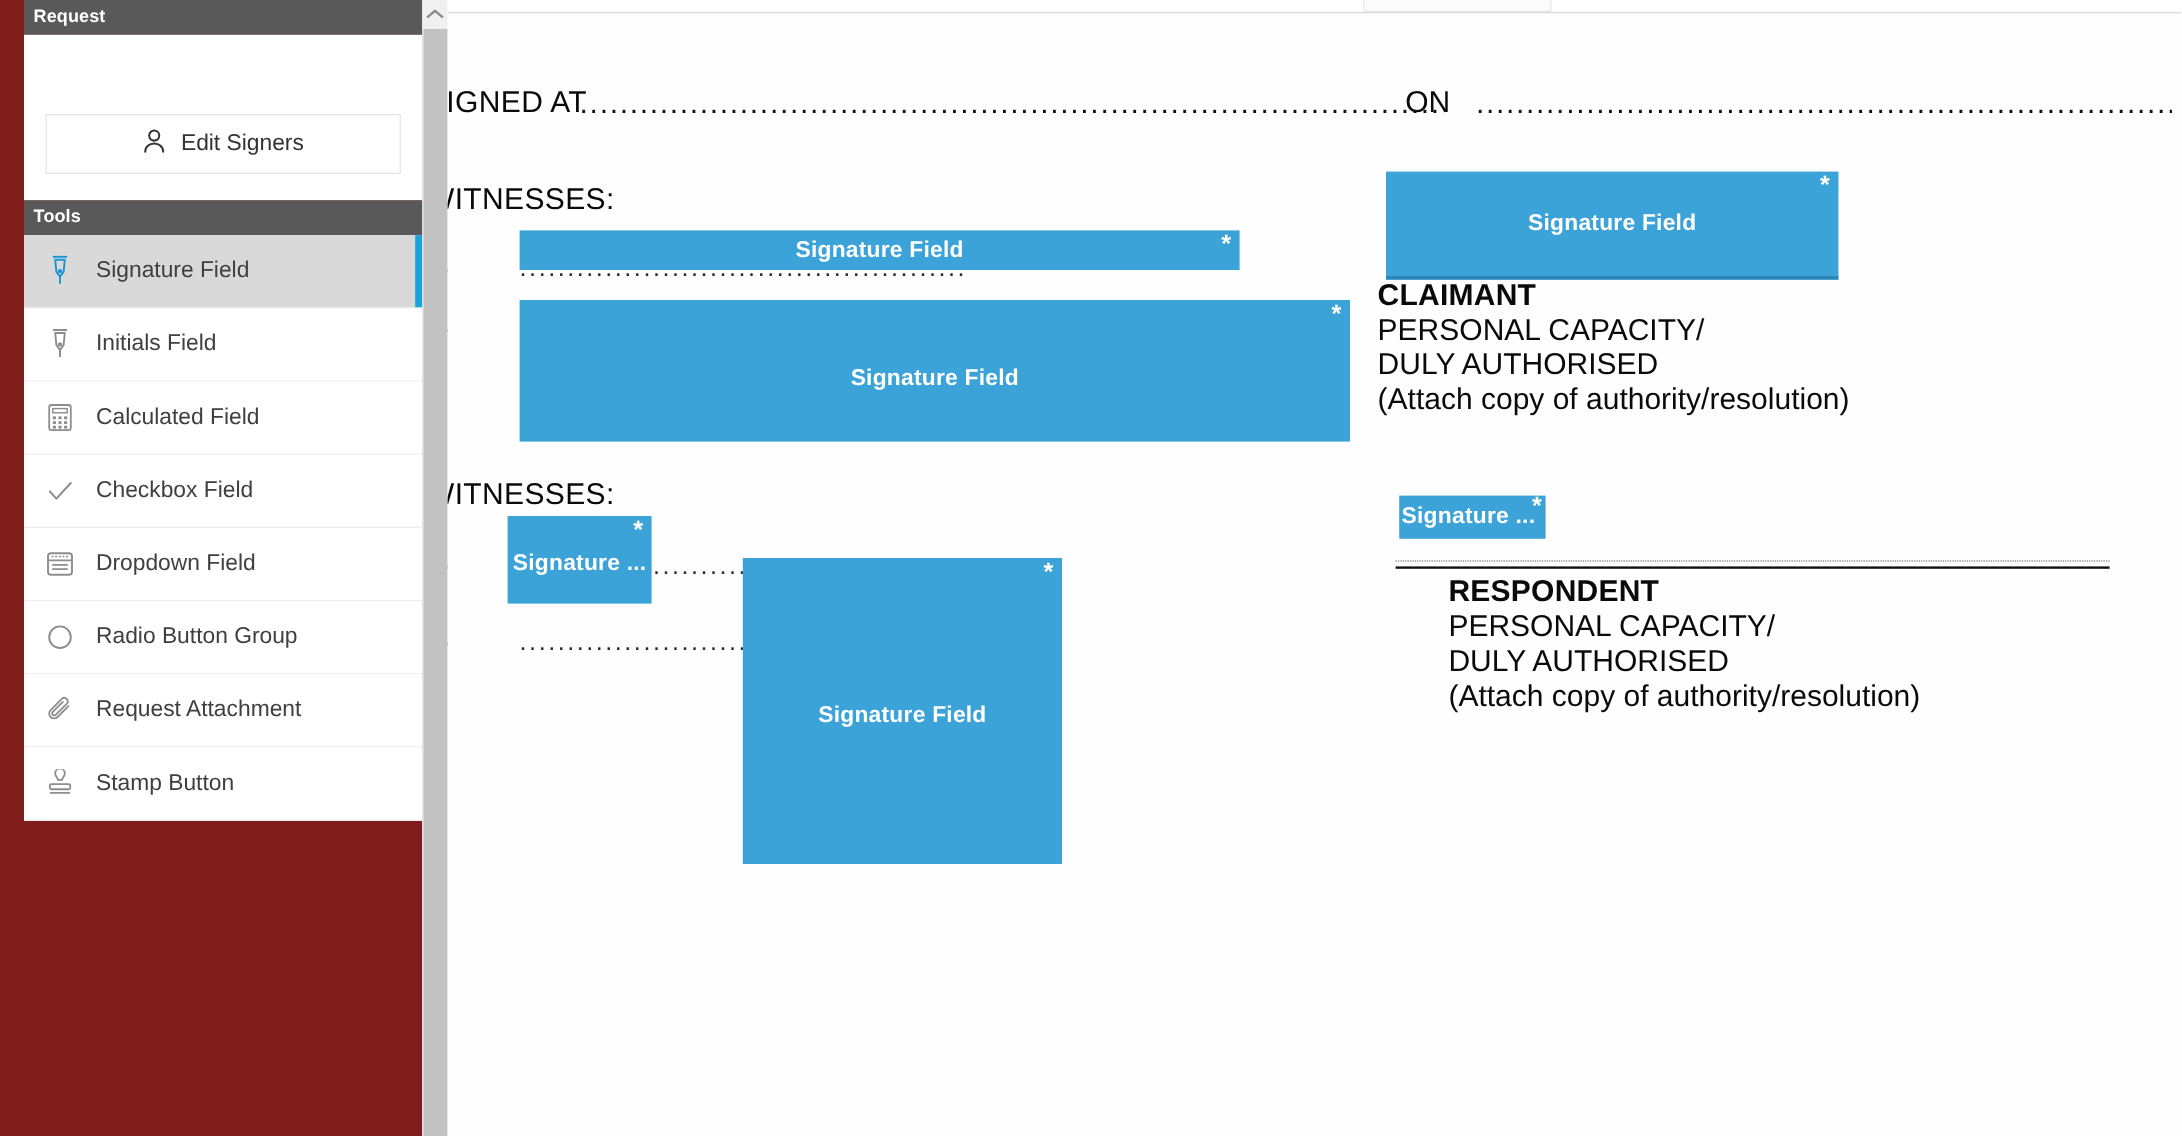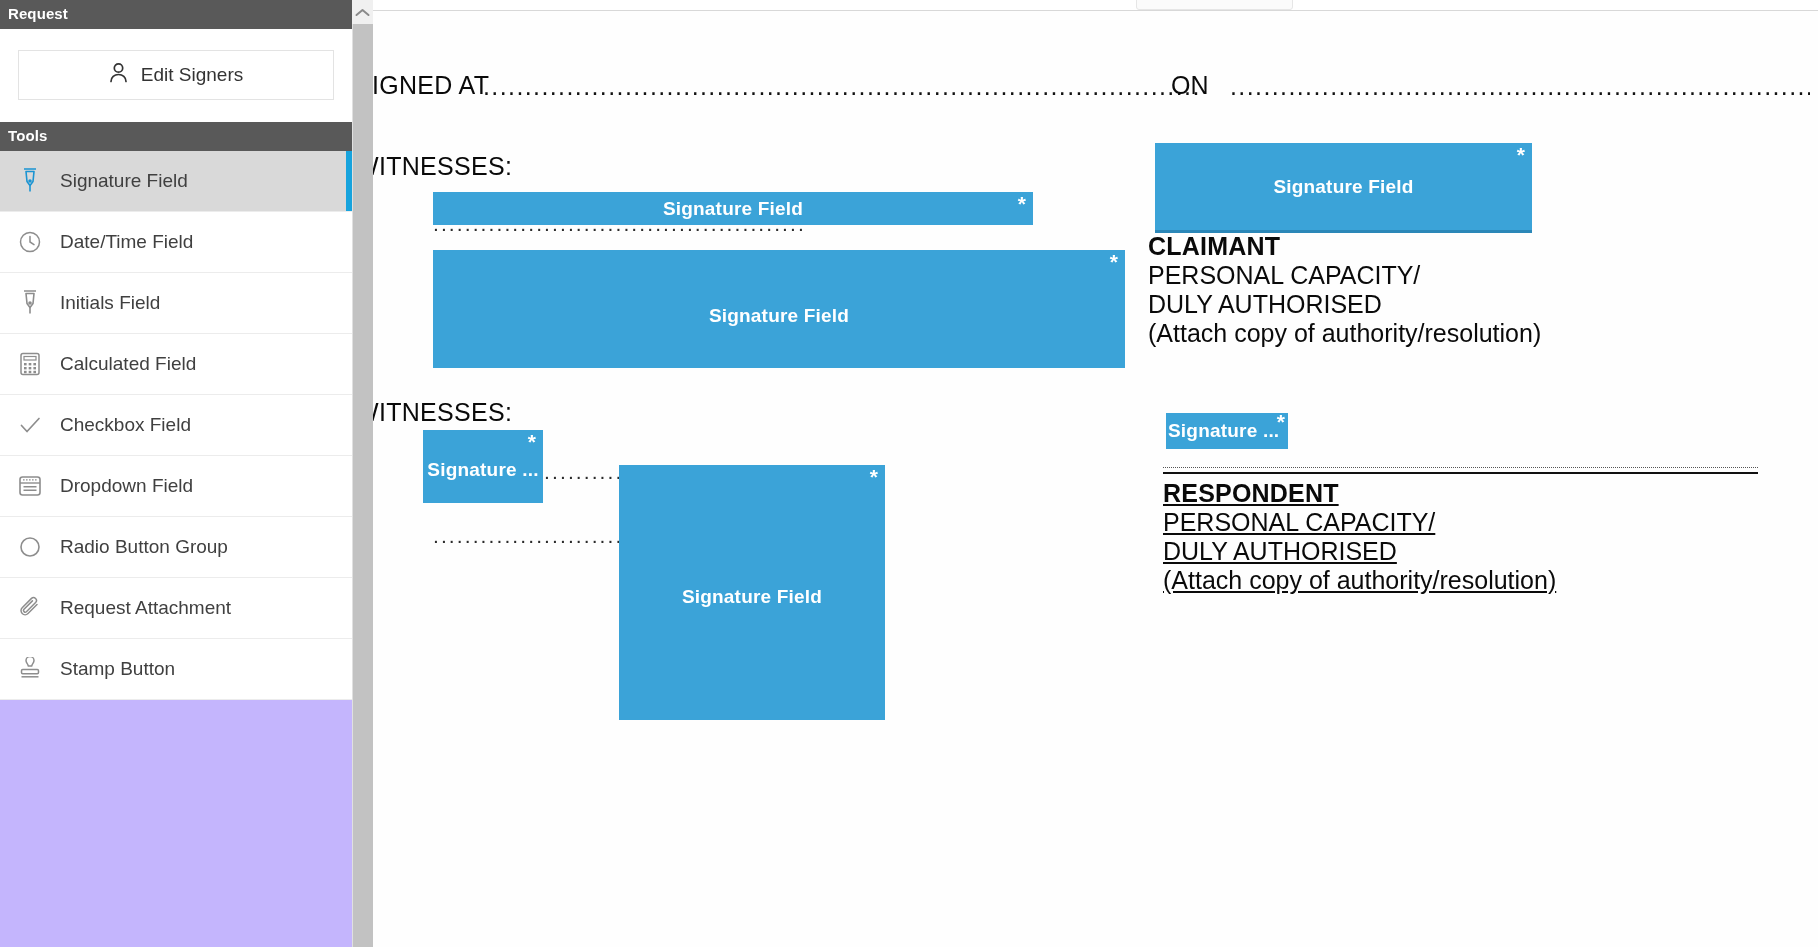--- a/index.html
+++ b/index.html
@@ -13,22 +13,23 @@
     position: relative;
     width: 1818px; height: 947px;
     display: block;
   }
 
   
   #sidebar {
     position: absolute;
     left: 0; top: 0;
     width: 352px; height: 947px;
-    background: #c4b5fd;
-    box-sizing: border-box;
+    background: #7f1d1d;
+    box-sizing: border-box;
+    padding-left: 20px;
   }
   .section-header {
     background: #595959;
     color: #ffffff;
     font-size: 15px;
     font-weight: bold;
     padding: 6px 0 7px 8px;
     letter-spacing: .1px;
     line-height: 16px;
   }
@@ -66,20 +67,21 @@
     background: #ffffff;
     height: 50px;
     display: flex;
     align-items: center;
     justify-content: center;
     gap: 13px;
     font-size: 19px;
     color: #333333;
     cursor: pointer;
     box-sizing: border-box;
+    margin-top: 45px;
   }
   .tools-list { background: #ffffff; }
   .tool-item {
     height: 61px;
     display: flex;
     align-items: center;
     padding-left: 16px;
     border-bottom: 1px solid #ececec;
     font-size: 19px;
     color: #404040;
@@ -261,29 +263,20 @@
           <svg width="20" height="26" viewBox="0 0 20 26">
             <path d="M4 1h12M6 3.5h8l-1 10-3 4-3-4z" fill="none" stroke="currentColor" stroke-width="1.6" stroke-linejoin="round"></path>
             <circle cx="10" cy="13" r="1.8" fill="currentColor"></circle>
             <path d="M10 17.5v6" stroke="currentColor" stroke-width="1.6"></path>
           </svg>
         </span>
         <span class="tool-label">Signature Field</span>
       </div>
 
 
-      <div class="tool-item">
-        <span class="tool-icon">
-          <svg width="24" height="24" viewBox="0 0 24 24">
-            <circle cx="12" cy="12" r="9.5" fill="none" stroke="currentColor" stroke-width="1.5"></circle>
-            <path d="M12 6.5V12l4 2.6" fill="none" stroke="currentColor" stroke-width="1.5" stroke-linecap="round"></path>
-          </svg>
-        </span>
-        <span class="tool-label">Date/Time Field</span>
-      </div>
 
       <div class="tool-item">
         <span class="tool-icon">
           <svg width="20" height="26" viewBox="0 0 20 26">
             <path d="M4 1h12M6 3.5h8l-1 10-3 4-3-4z" fill="none" stroke="currentColor" stroke-width="1.6" stroke-linejoin="round"></path>
             <circle cx="10" cy="13" r="1.8" fill="currentColor"></circle>
             <path d="M10 17.5v6" stroke="currentColor" stroke-width="1.6"></path>
           </svg>
         </span>
         <span class="tool-label">Initials Field</span>
@@ -430,21 +423,21 @@
       <span class="sig-label" style="position:absolute; left:0; right:0; text-align:center; top:119px;">Signature Field</span>
       <span class="star">*</span>
     </div>
 
     <div class="sig small" id="sig-respondent" style="left:793px; top:413px; width:122px; height:36px; justify-content:flex-start; padding-left:2px;">
       <span class="sig-label">Signature ...</span>
       <span class="star" style="right:3px; top:-2px;">*</span>
     </div>
     <div class="rule-dot" style="left:790px; top:467px; width:595px;"></div>
     <div class="rule" style="left:790px; top:472px; width:595px;"></div>
-    <div class="block-text" style="left:790px; top:479px;text-decoration:underline;">
+    <div class="block-text" style="left:834px; top:479px;">
       <div class="bold">RESPONDENT</div>
       <div>PERSONAL CAPACITY/</div>
       <div>DULY AUTHORISED</div>
       <div>(Attach copy of authority/resolution)</div>
     </div>
 
   </div>
 </div>
 
 </body></html>

